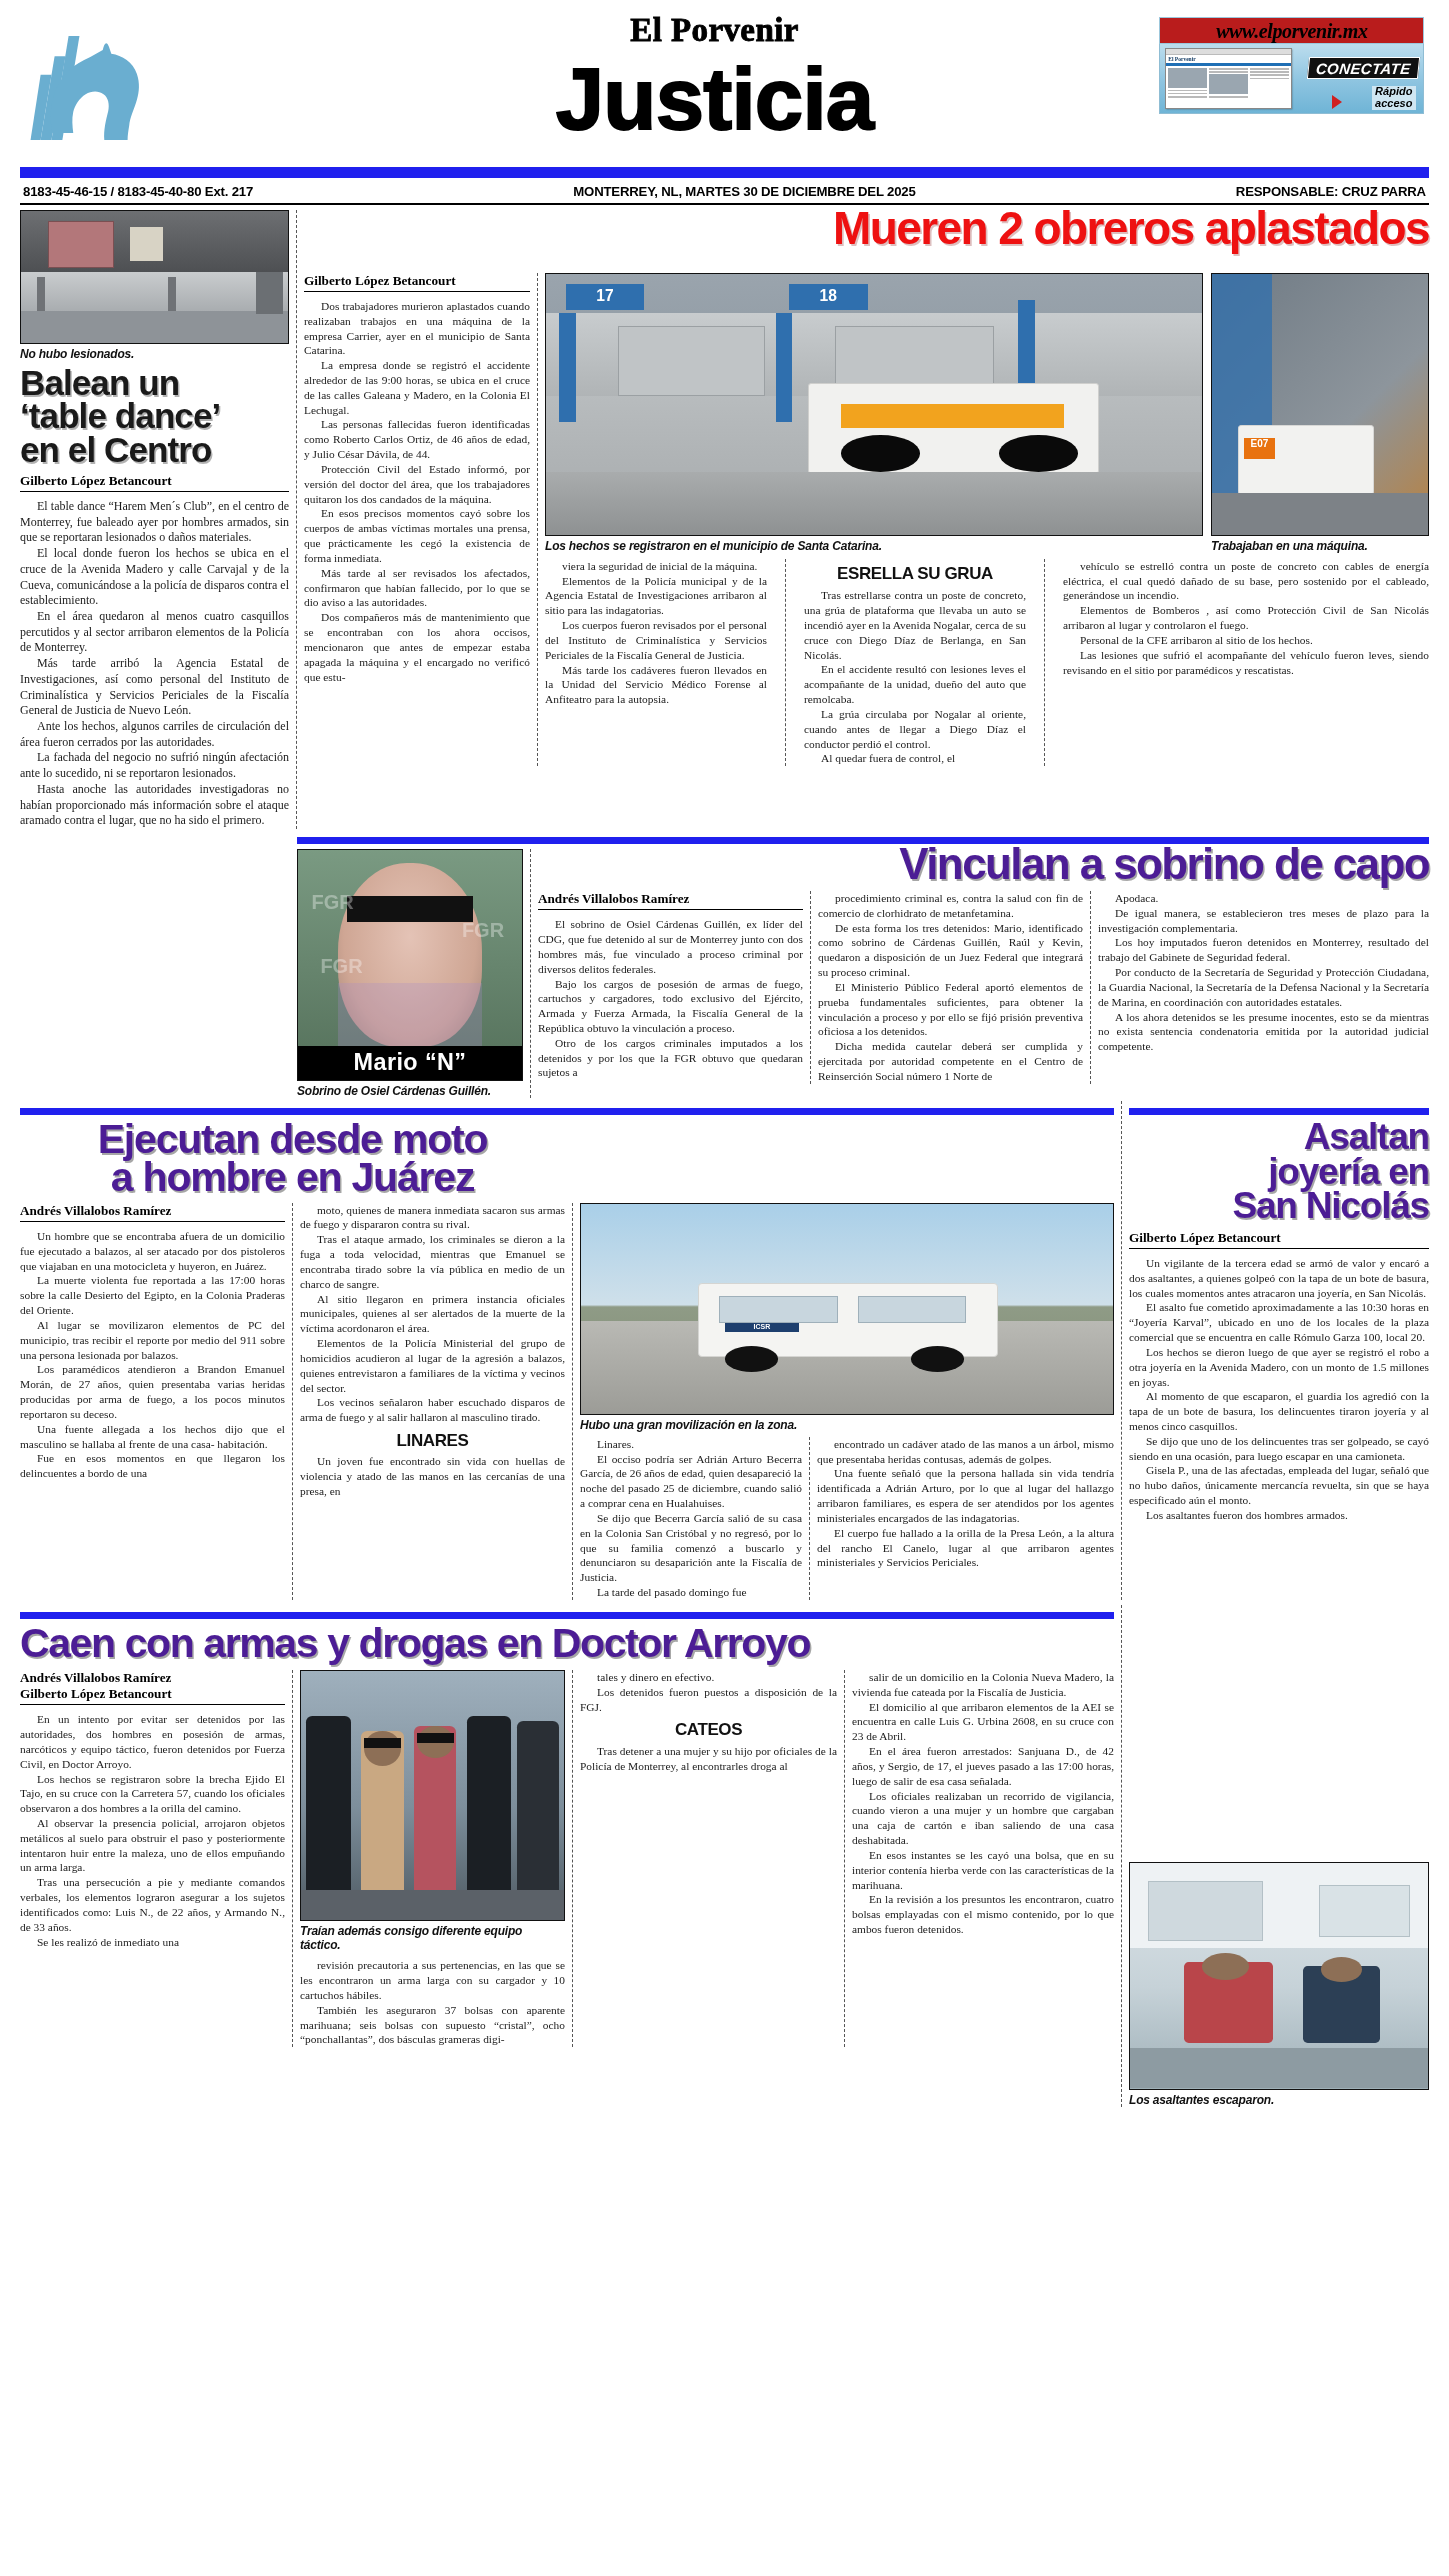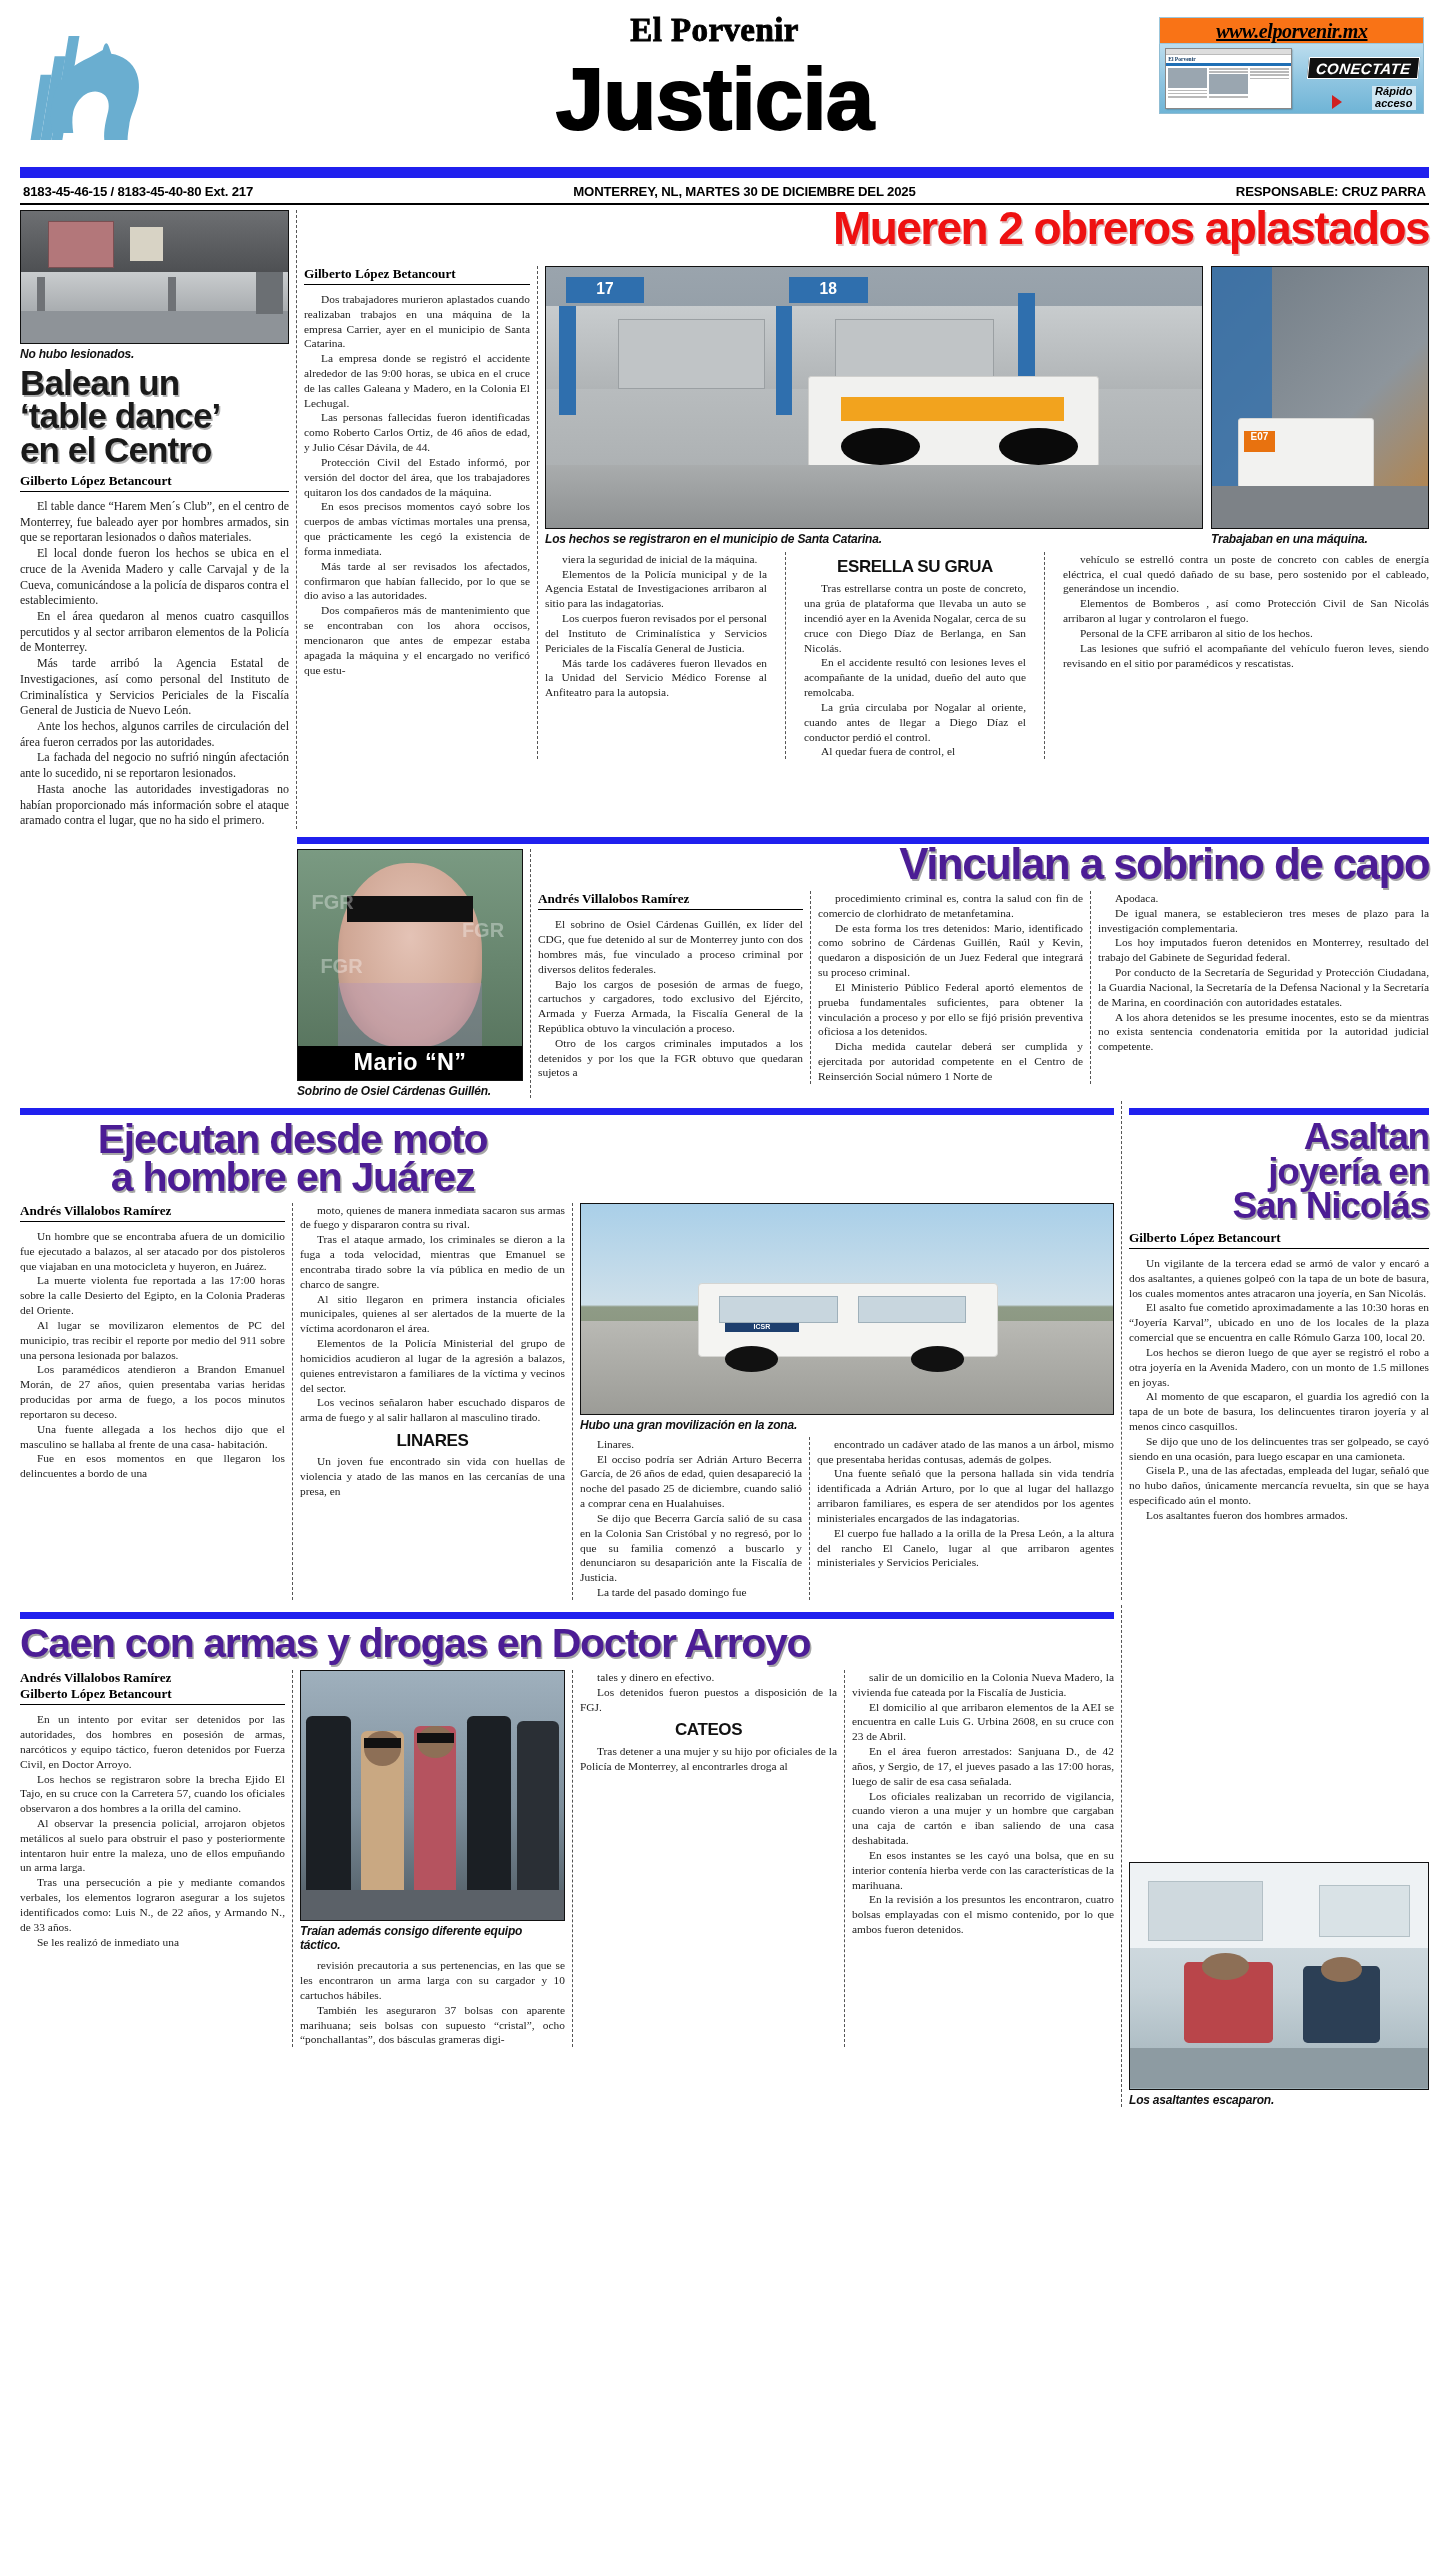--- a/index.html
+++ b/index.html
@@ -63,24 +63,23 @@
     margin-right:4.7px;
   }
   .promo-url{
     text-align:center;
     font-family:"Liberation Serif", serif;
     font-weight:bold;
     font-style:italic;
     font-size:20px;
     letter-spacing:-0.4px;
     color:#000;
-    background:#f97316;
+    background:#b91c1c;
     padding:1.6px 0 0.8px 0;
     border:0.8px solid #9cc7dc;
-    text-decoration:underline;
   }
   .promo-img{
     position:relative;
     height:69px;
     background:linear-gradient(180deg,#bcddee 0%,#8dc4e0 55%,#6fb4d6 100%);
     border:0.8px solid #8fbdd4;
     border-top:none;
     overflow:hidden;
   }
   .promo-mini-site{
@@ -330,21 +329,21 @@
         <p>Más tarde arribó la Agencia Estatal de Investigaciones, así como personal del Instituto de Criminalística y Servicios Periciales de la Fiscalía General de Justicia de Nuevo León.</p>
         <p>Ante los hechos, algunos carriles de circulación del área fueron cerrados por las autoridades.</p>
         <p>La fachada del negocio no sufrió ningún afectación ante lo sucedido, ni se reportaron lesionados.</p>
         <p>Hasta anoche las autoridades investigadoras no habían proporcionado más información sobre el ataque aramado contra el lugar, que no ha sido el primero.</p>
       </div>
     </div>
 
     <div class="sep-dash"></div>
 
     <div style="flex:1 1 auto;">
-      <div class="headline red" style="font-size:46px;text-align:right;letter-spacing:-1.6px;margin:-3.1px 0 16px 0;">Mueren 2 obreros aplastados</div>
+      <div class="headline red" style="font-size:46px;text-align:right;letter-spacing:-1.6px;margin:-3.1px 0 23px 0;">Mueren 2 obreros aplastados</div>
 
       <div class="row">
 
         <div style="width:226px;flex:0 0 226px;">
           <div class="byline">Gilberto López Betancourt</div>
           <div class="body-col narrow">
             <p>Dos trabajadores murieron aplastados cuando realizaban trabajos en una máquina de la empresa Carrier, ayer en el municipio de Santa Catarina.</p>
             <p>La empresa donde se registró el accidente alrededor de las 9:00 horas, se ubica en el cruce de las calles Galeana y Madero, en la Colonia El Lechugal.</p>
             <p>Las personas fallecidas fueron identificadas como Roberto Carlos Ortiz, de 46 años de edad, y Julio César Dávila, de 44.</p>
             <p>Protección Civil del Estado informó, por versión del doctor del área, que los trabajadores quitaron los dos candados de la máquina.</p>

